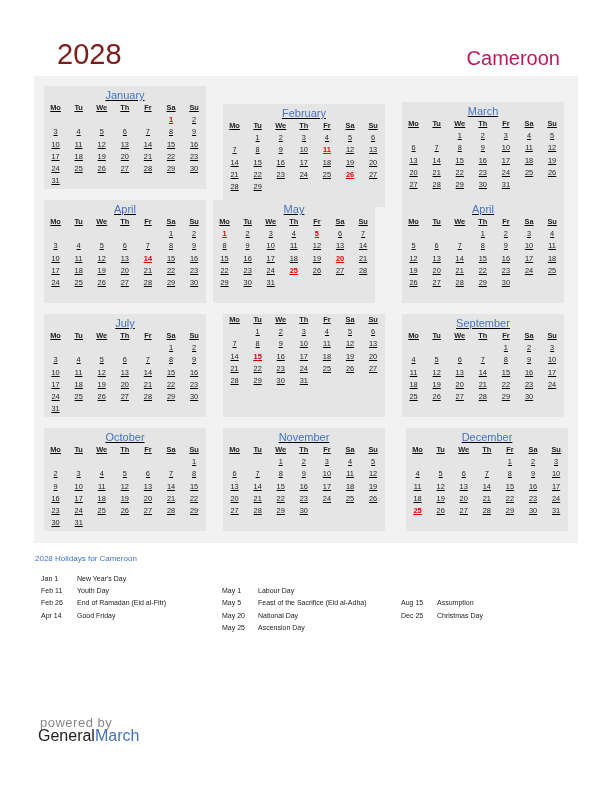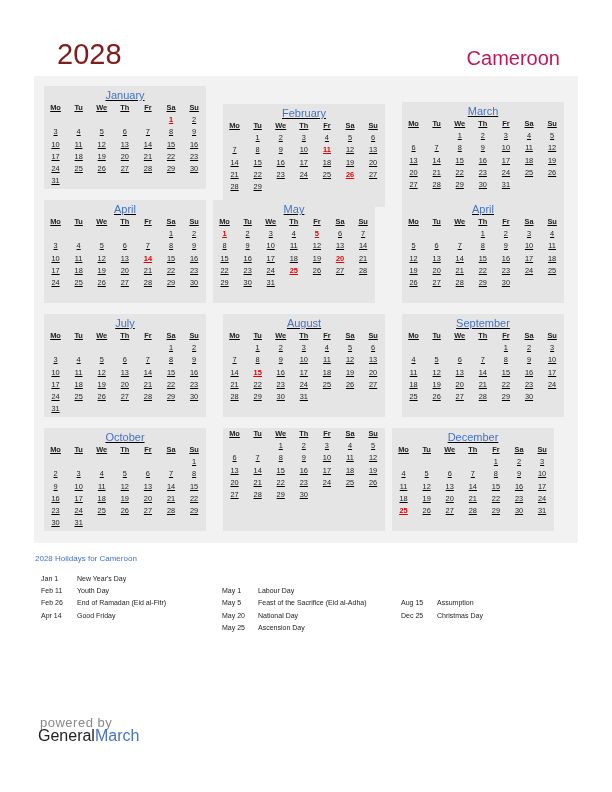--- a/index.html
+++ b/index.html
@@ -439,21 +439,20 @@
         <span class="">31</span>
         <span></span>
         <span></span>
         <span></span>
         <span></span>
         <span></span>
         <span></span>
       </div>
     </div>
     <div class="month" style="left: 223px; top: 314px;">
-      <div class="mname">August</div>
       <div class="row hdr">
         <span>Mo</span>
         <span>Tu</span>
         <span>We</span>
         <span>Th</span>
         <span>Fr</span>
         <span>Sa</span>
         <span>Su</span>
       </div>
       <div class="row">
@@ -619,76 +618,77 @@
         <span class="">30</span>
         <span class="">31</span>
         <span></span>
         <span></span>
         <span></span>
         <span></span>
         <span></span>
       </div>
     </div>
     <div class="month" style="left: 223px; top: 428px;">
-      <div class="row hdr">
-        <span>Mo</span>
-        <span>Tu</span>
-        <span>We</span>
-        <span>Th</span>
-        <span>Fr</span>
-        <span>Sa</span>
-        <span>Su</span>
-      </div>
-      <div class="row">
-        <span></span>
-        <span></span>
-        <span class="">1</span>
-        <span class="">2</span>
-        <span class="">3</span>
-        <span class="">4</span>
-        <span class="">5</span>
-      </div>
-      <div class="row">
-        <span class="">6</span>
-        <span class="">7</span>
-        <span class="">8</span>
-        <span class="">9</span>
-        <span class="">10</span>
-        <span class="">11</span>
-        <span class="">12</span>
-      </div>
-      <div class="row">
-        <span class="">13</span>
-        <span class="">14</span>
-        <span class="">15</span>
-        <span class="">16</span>
-        <span class="">17</span>
-        <span class="">18</span>
-        <span class="">19</span>
-      </div>
-      <div class="row">
-        <span class="">20</span>
-        <span class="">21</span>
-        <span class="">22</span>
-        <span class="">23</span>
-        <span class="">24</span>
-        <span class="">25</span>
-        <span class="">26</span>
-      </div>
-      <div class="row">
-        <span class="">27</span>
-        <span class="">28</span>
-        <span class="">29</span>
-        <span class="">30</span>
-        <span></span>
-        <span></span>
-        <span></span>
-      </div>
-    </div>
-    <div class="month" style="left: 392px; top: 428px;">
+      <div class="mname">November</div>
+      <div class="row hdr">
+        <span>Mo</span>
+        <span>Tu</span>
+        <span>We</span>
+        <span>Th</span>
+        <span>Fr</span>
+        <span>Sa</span>
+        <span>Su</span>
+      </div>
+      <div class="row">
+        <span></span>
+        <span></span>
+        <span class="">1</span>
+        <span class="">2</span>
+        <span class="">3</span>
+        <span class="">4</span>
+        <span class="">5</span>
+      </div>
+      <div class="row">
+        <span class="">6</span>
+        <span class="">7</span>
+        <span class="">8</span>
+        <span class="">9</span>
+        <span class="">10</span>
+        <span class="">11</span>
+        <span class="">12</span>
+      </div>
+      <div class="row">
+        <span class="">13</span>
+        <span class="">14</span>
+        <span class="">15</span>
+        <span class="">16</span>
+        <span class="">17</span>
+        <span class="">18</span>
+        <span class="">19</span>
+      </div>
+      <div class="row">
+        <span class="">20</span>
+        <span class="">21</span>
+        <span class="">22</span>
+        <span class="">23</span>
+        <span class="">24</span>
+        <span class="">25</span>
+        <span class="">26</span>
+      </div>
+      <div class="row">
+        <span class="">27</span>
+        <span class="">28</span>
+        <span class="">29</span>
+        <span class="">30</span>
+        <span></span>
+        <span></span>
+        <span></span>
+      </div>
+    </div>
+    <div class="month" style="left: 406px; top: 428px;">
       <div class="mname">December</div>
       <div class="row hdr">
         <span>Mo</span>
         <span>Tu</span>
         <span>We</span>
         <span>Th</span>
         <span>Fr</span>
         <span>Sa</span>
         <span>Su</span>
       </div>

